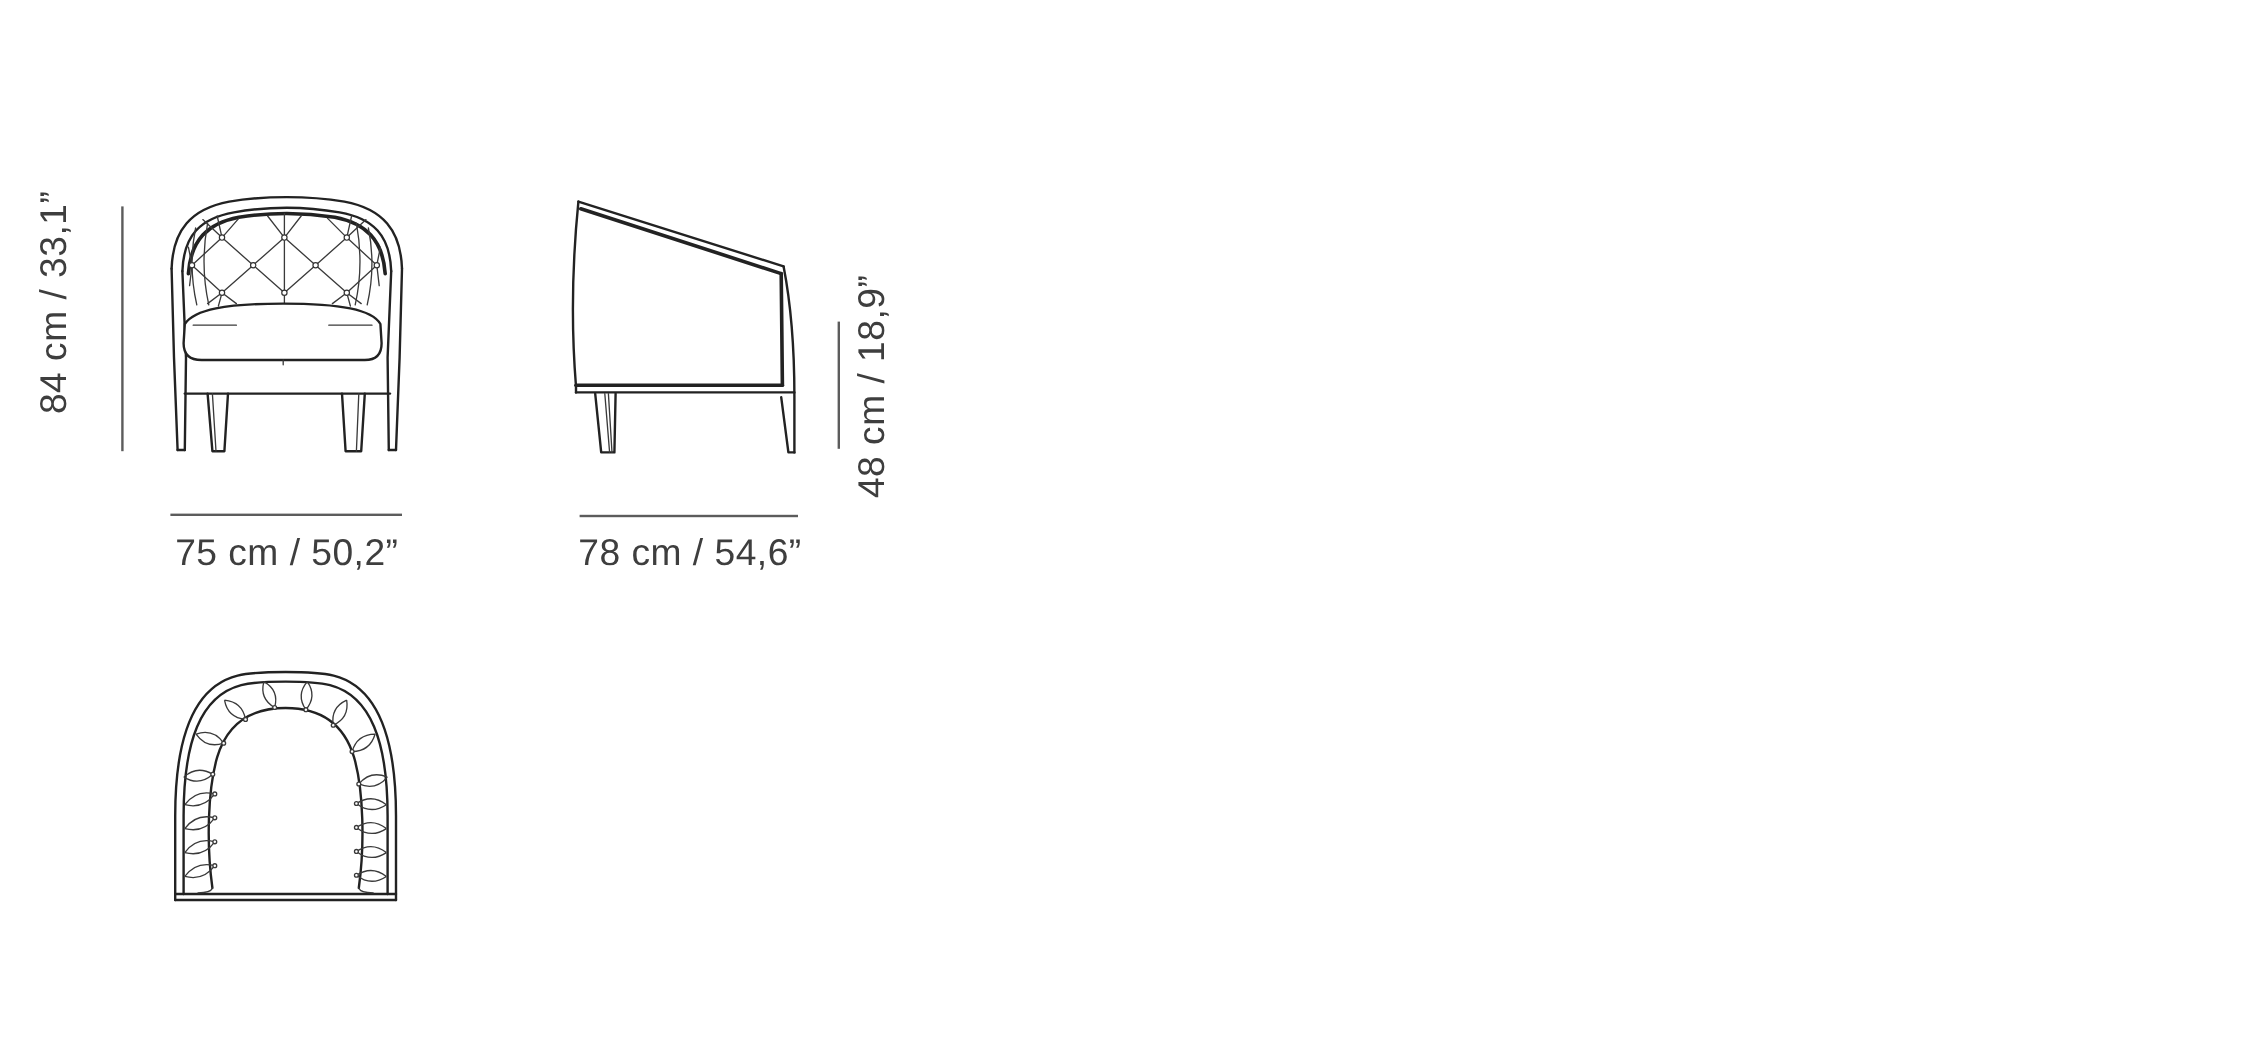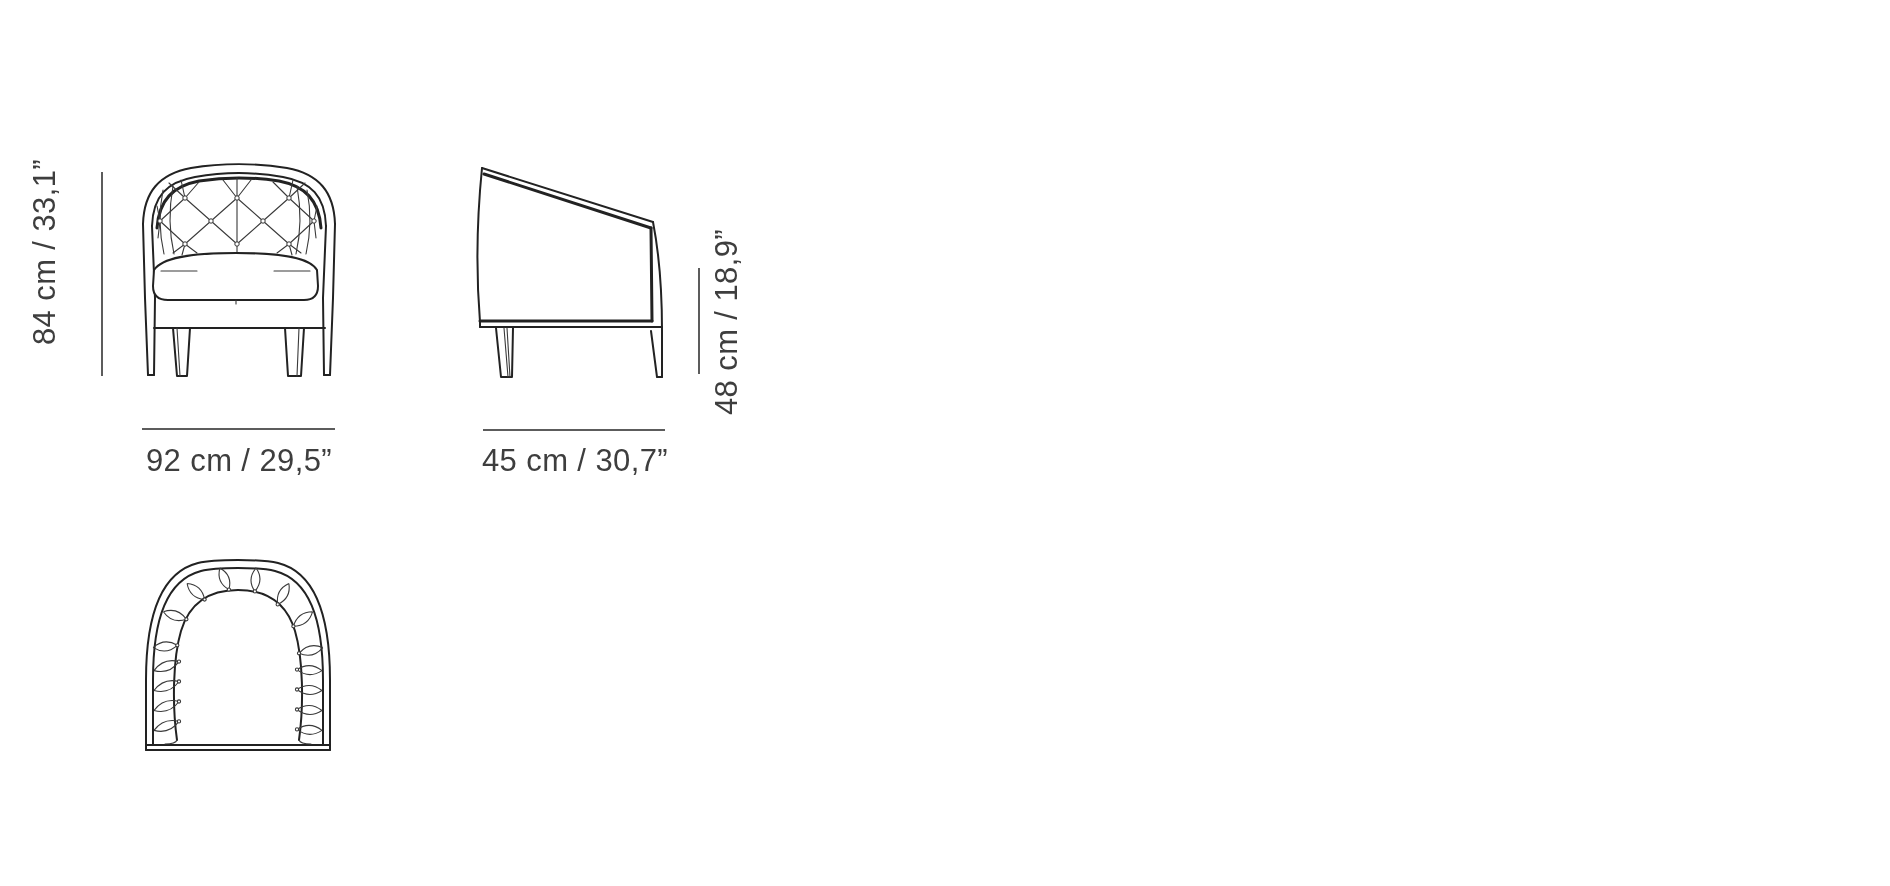--- a/index.html
+++ b/index.html
@@ -160,21 +160,21 @@
           <path d="M 184.0 178.4 Q 171.9 169.0 159.0 177.4 Q 171.1 186.9 184.0 178.4"></path>
           <circle cx="159.0" cy="177.4" r="1.6" fill="#ffffff"></circle>
         </g>
     </svg>
   </figure>
 
   <div class="dim-line v" style="left:101px;top:172px;height:204px"></div>
   <div class="dim-label v" style="left:-65px;top:234px">84 cm / 33,1”</div>
 
   <div class="dim-line h" style="left:142px;top:428px;width:193px"></div>
-  <div class="dim-label" style="left:129px;top:443px">92 cm / 29,5”</div>
+  <div class="dim-label" style="left:129px;top:443px">75 cm / 50,2”</div>
 
   <div class="dim-line h" style="left:483px;top:429px;width:182px"></div>
-  <div class="dim-label" style="left:465px;top:443px">45 cm / 30,7”</div>
+  <div class="dim-label" style="left:465px;top:443px">78 cm / 54,6”</div>
 
   <div class="dim-line v" style="left:698px;top:268px;height:106px"></div>
   <div class="dim-label v" style="left:617px;top:304px">48 cm / 18,9”</div>
 
 </div>
 
 </body></html>

